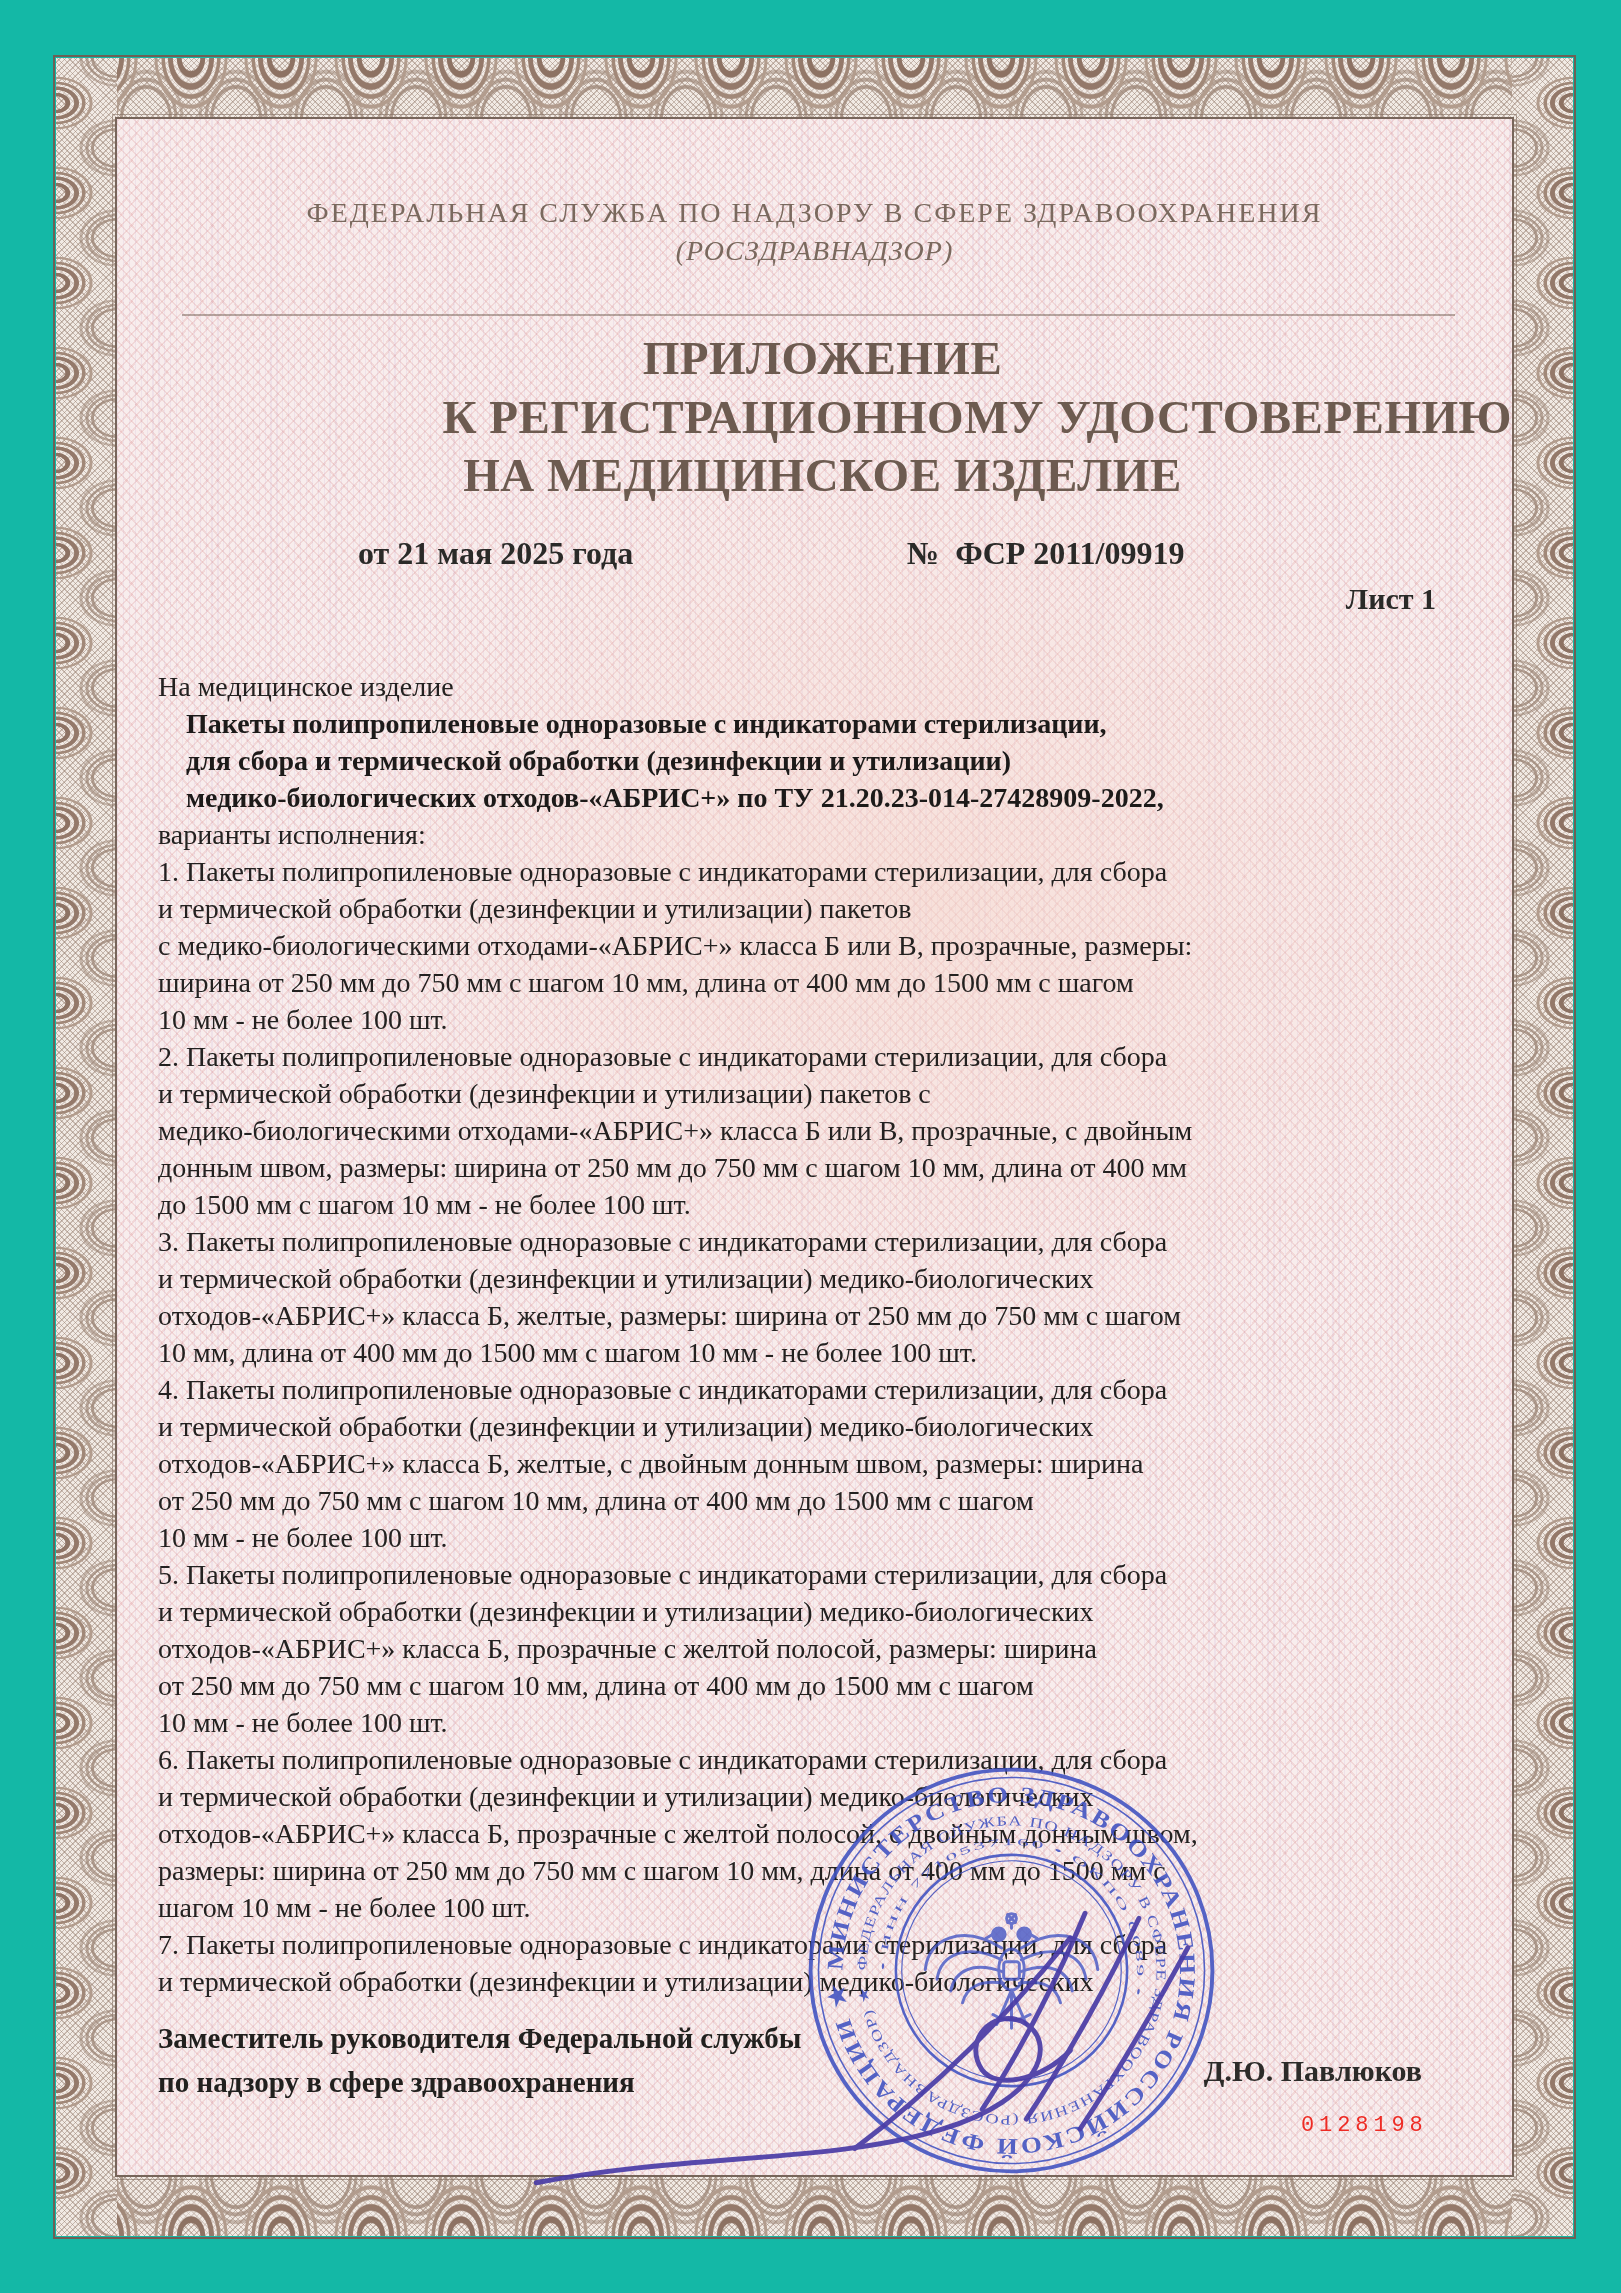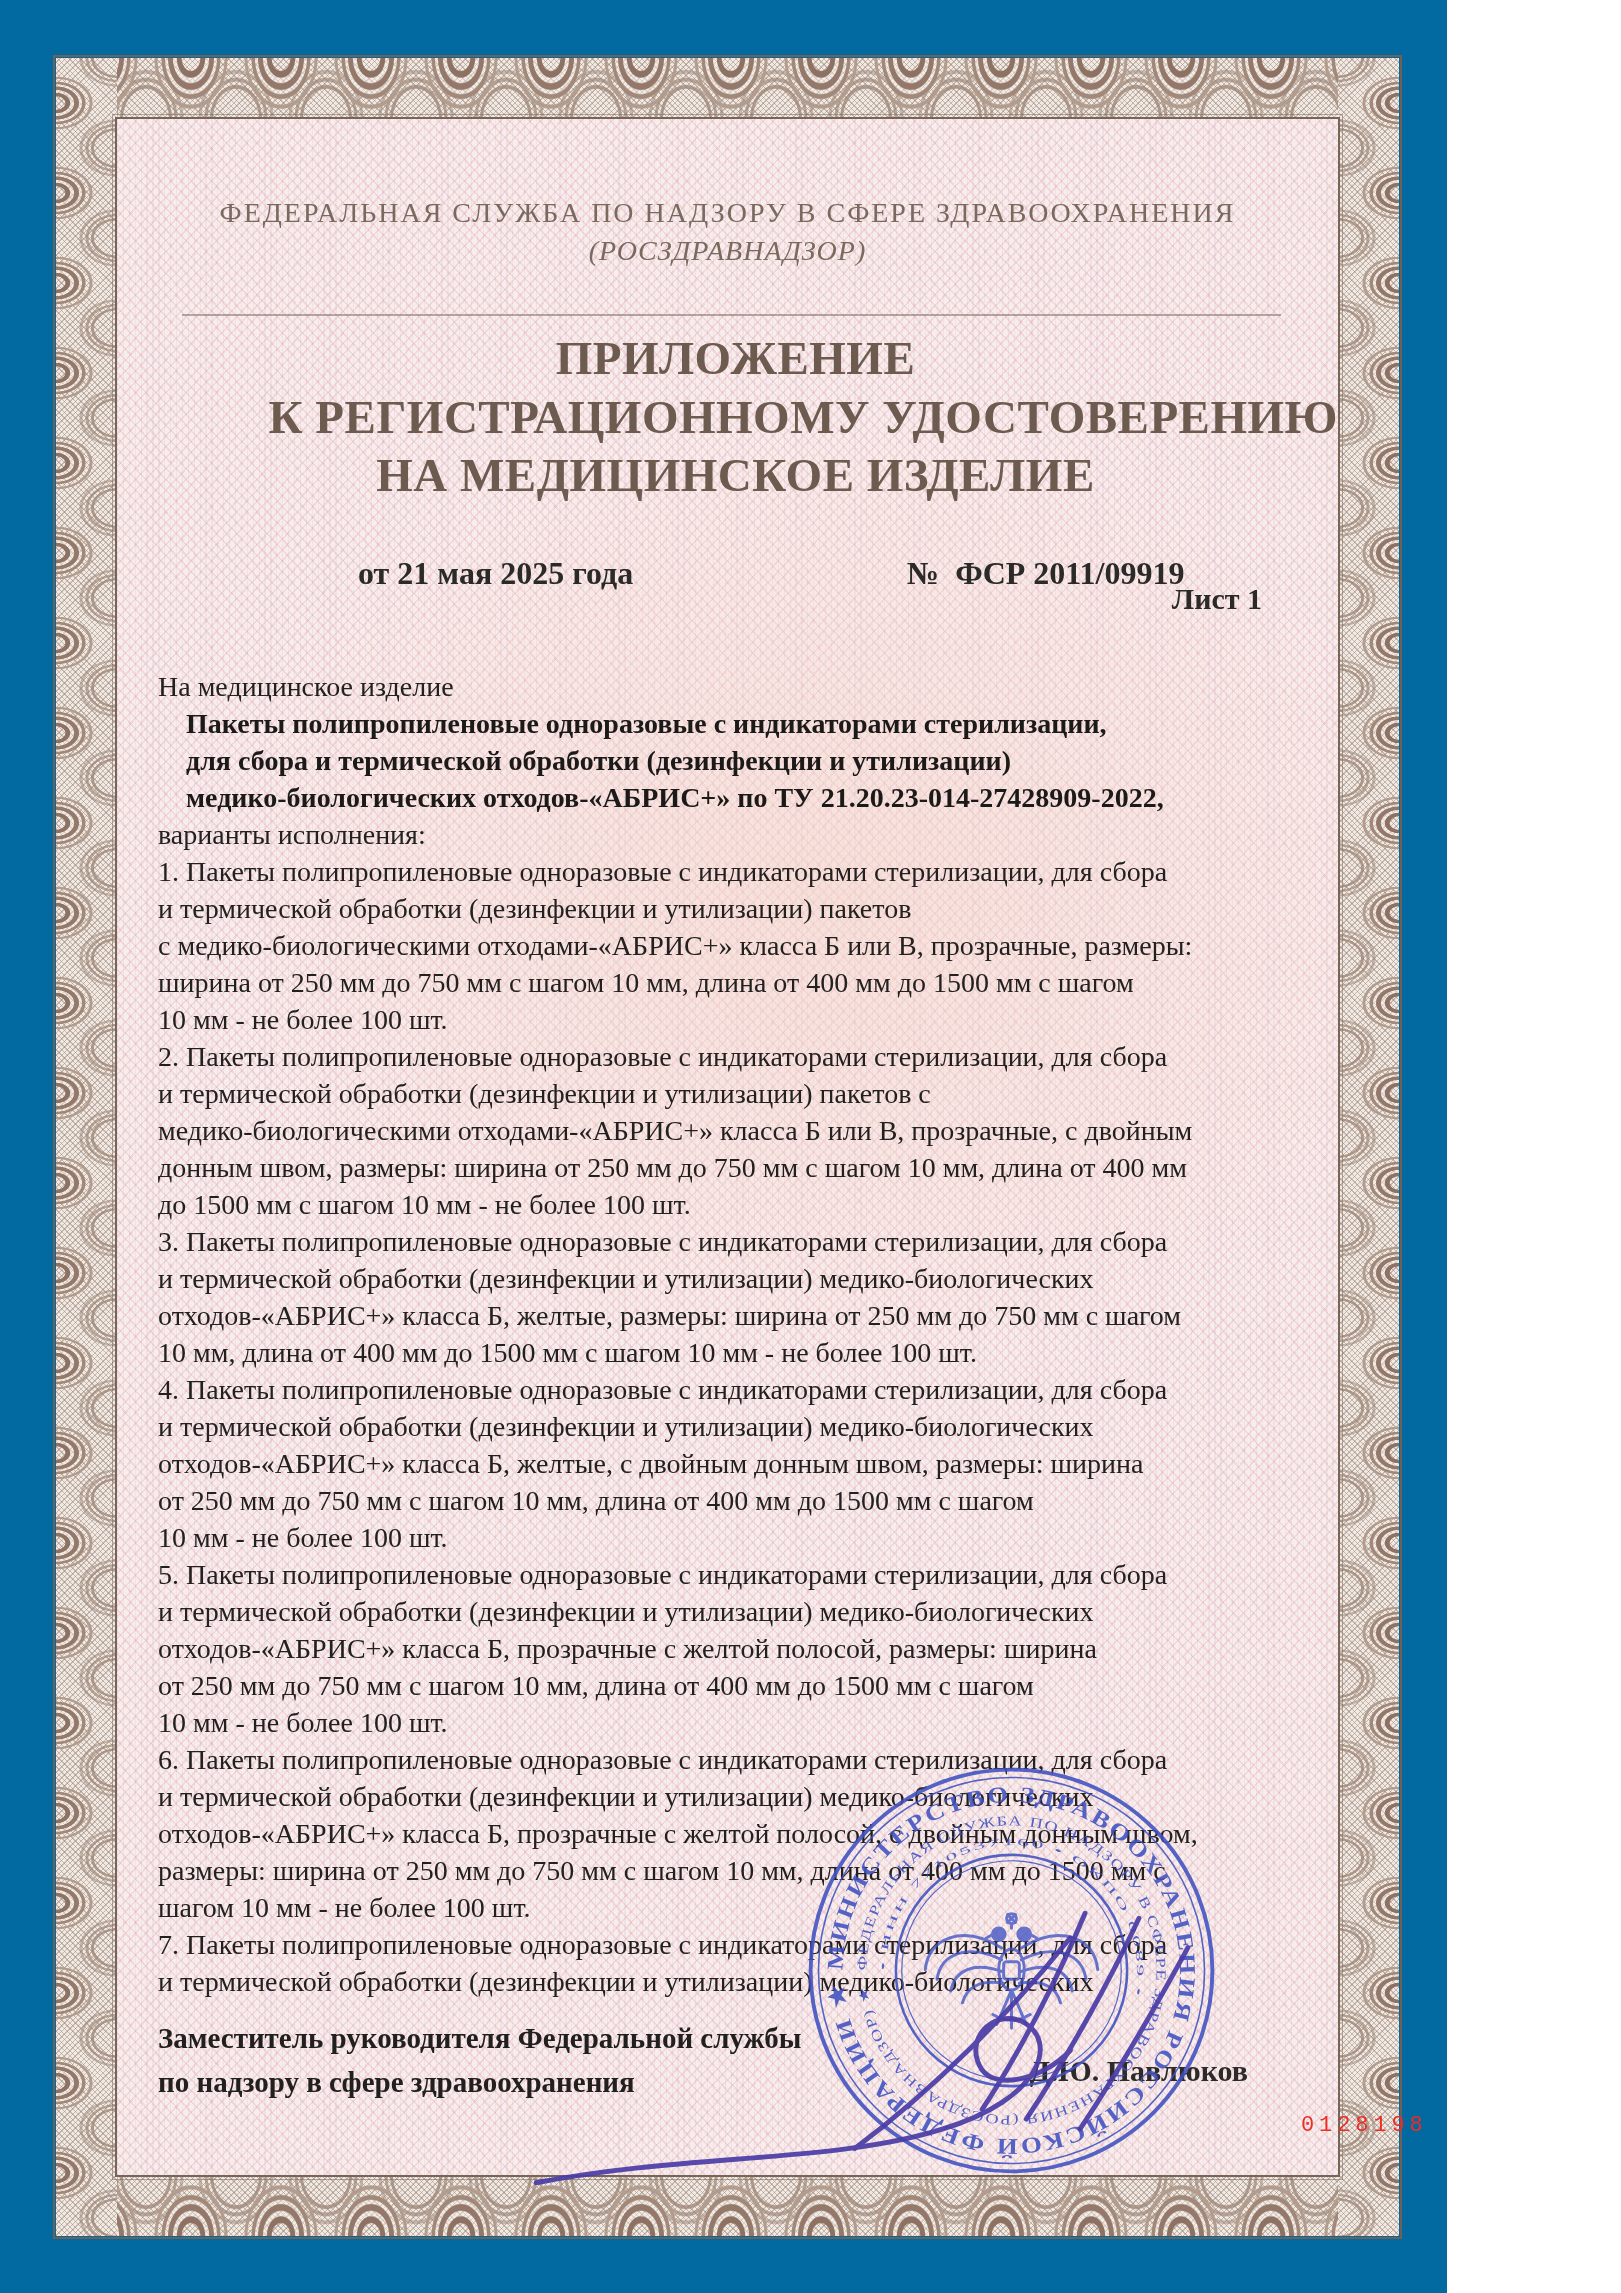--- a/index.html
+++ b/index.html
@@ -1,16 +1,16 @@
 <!DOCTYPE html>
 <html lang="ru"><head>
 <meta charset="utf-8">
 <style>
   html,body{margin:0;padding:0;background:#ffffff;}
-  .page{position:relative;width:1447px;height:2294px;background:#0369a1;overflow:hidden;
+  .page{position:relative;width:1621px;height:2294px;background:#14b8a6;overflow:hidden;
         font-family:"Liberation Serif", serif;}
   
   .frame-outer{position:absolute;left:53px;top:55px;right:45px;bottom:55px;
         border:2.5px solid #6e6055;}
   
   .band{position:absolute;background-color:#f1eae4;}
   .band.top,.band.bottom{left:56px;right:48px;height:61px;}
   .band.top{top:58px;}
   .band.bottom{bottom:58px;}
   .band.left,.band.right{top:58px;bottom:58px;width:61px;}
@@ -62,21 +62,21 @@
   .agency{position:absolute;left:0;right:0;text-align:center;color:#7a695e;
     font-size:28px;letter-spacing:2px;white-space:pre;}
   .agency.l1{top:78px;}
   .agency.l2{top:116px;letter-spacing:1px;font-style:italic;}
   .sep{position:absolute;top:195px;left:65px;right:57px;border-top:2px solid rgba(116,96,84,.5);}
   .title{position:absolute;left:16px;right:0;text-align:center;color:#6d5b50;font-weight:700;
     font-size:47px;letter-spacing:0.5px;white-space:pre;}
   .title.l1{top:212px;}
   .title.l2{top:271px;text-align:right;}
   .title.l3{top:329px;}
-  .meta{position:absolute;top:436px;font-weight:700;color:#2a2a28;font-size:32px;white-space:pre;}
+  .meta{position:absolute;top:416px;font-weight:700;color:#2a2a28;font-size:32px;white-space:pre;}
   .meta.date{left:241px;}
   .meta.number{left:790px;}
   .sheet{position:absolute;top:463px;right:76px;font-weight:700;color:#2a2a28;font-size:30px;white-space:pre;}
   .body-text{position:absolute;top:549px;left:41px;right:9.8px;color:#232120;font-size:28px;}
   .bline{height:37px;line-height:37px;white-space:nowrap;}
   .bline.b{font-weight:700;color:#1c1a19;margin-left:28px;}
   .sig{position:absolute;left:41px;font-weight:700;color:#21201e;font-size:29px;white-space:pre;text-align:right;}
   .sig.l1{top:1903px;}
   .sig.l2{top:1947px;}
   .signer{position:absolute;top:1935px;right:90px;font-weight:700;color:#2c2b29;font-size:30px;white-space:pre;}

